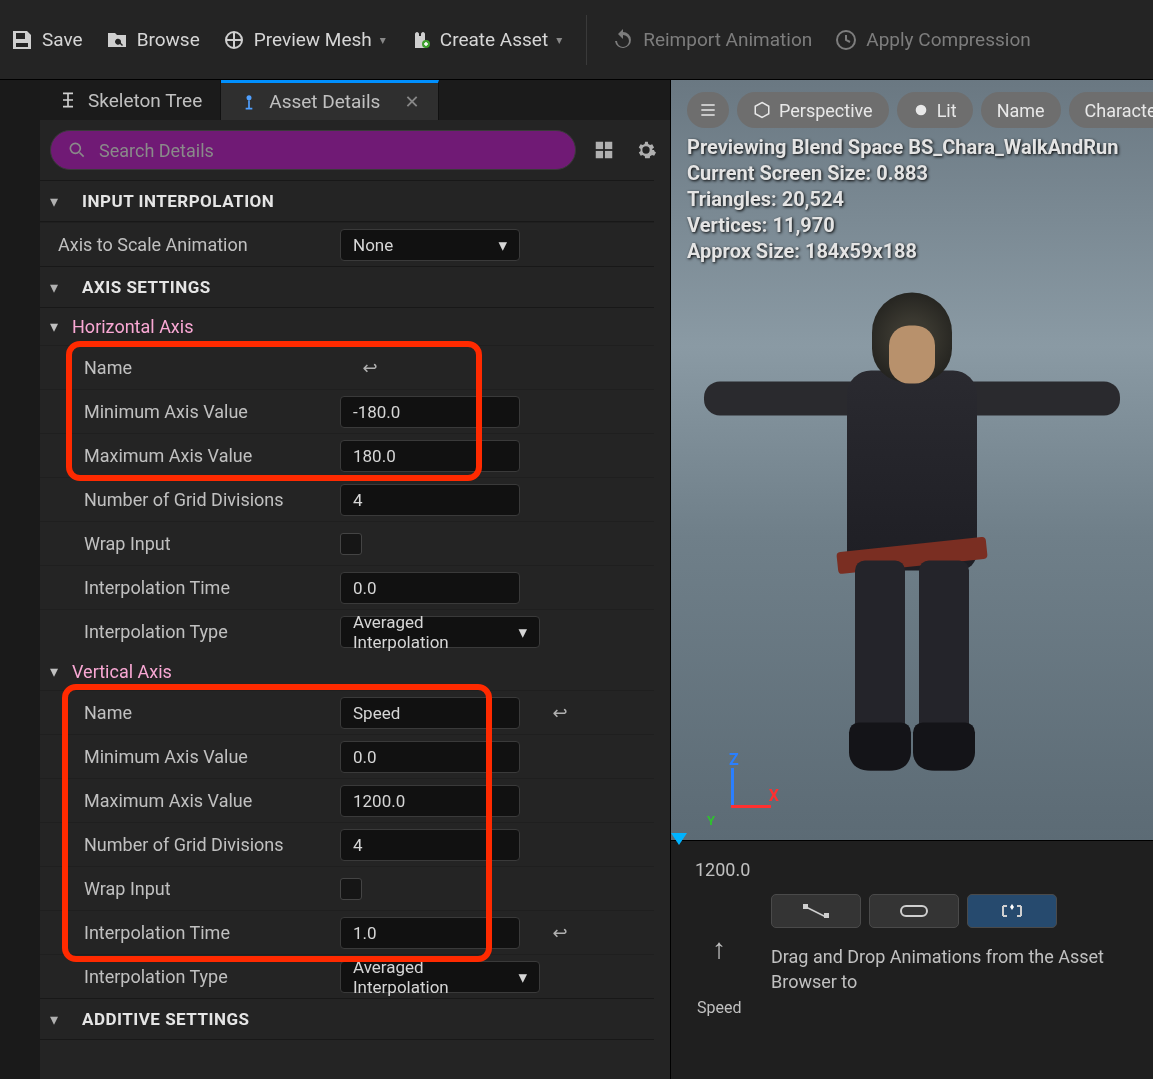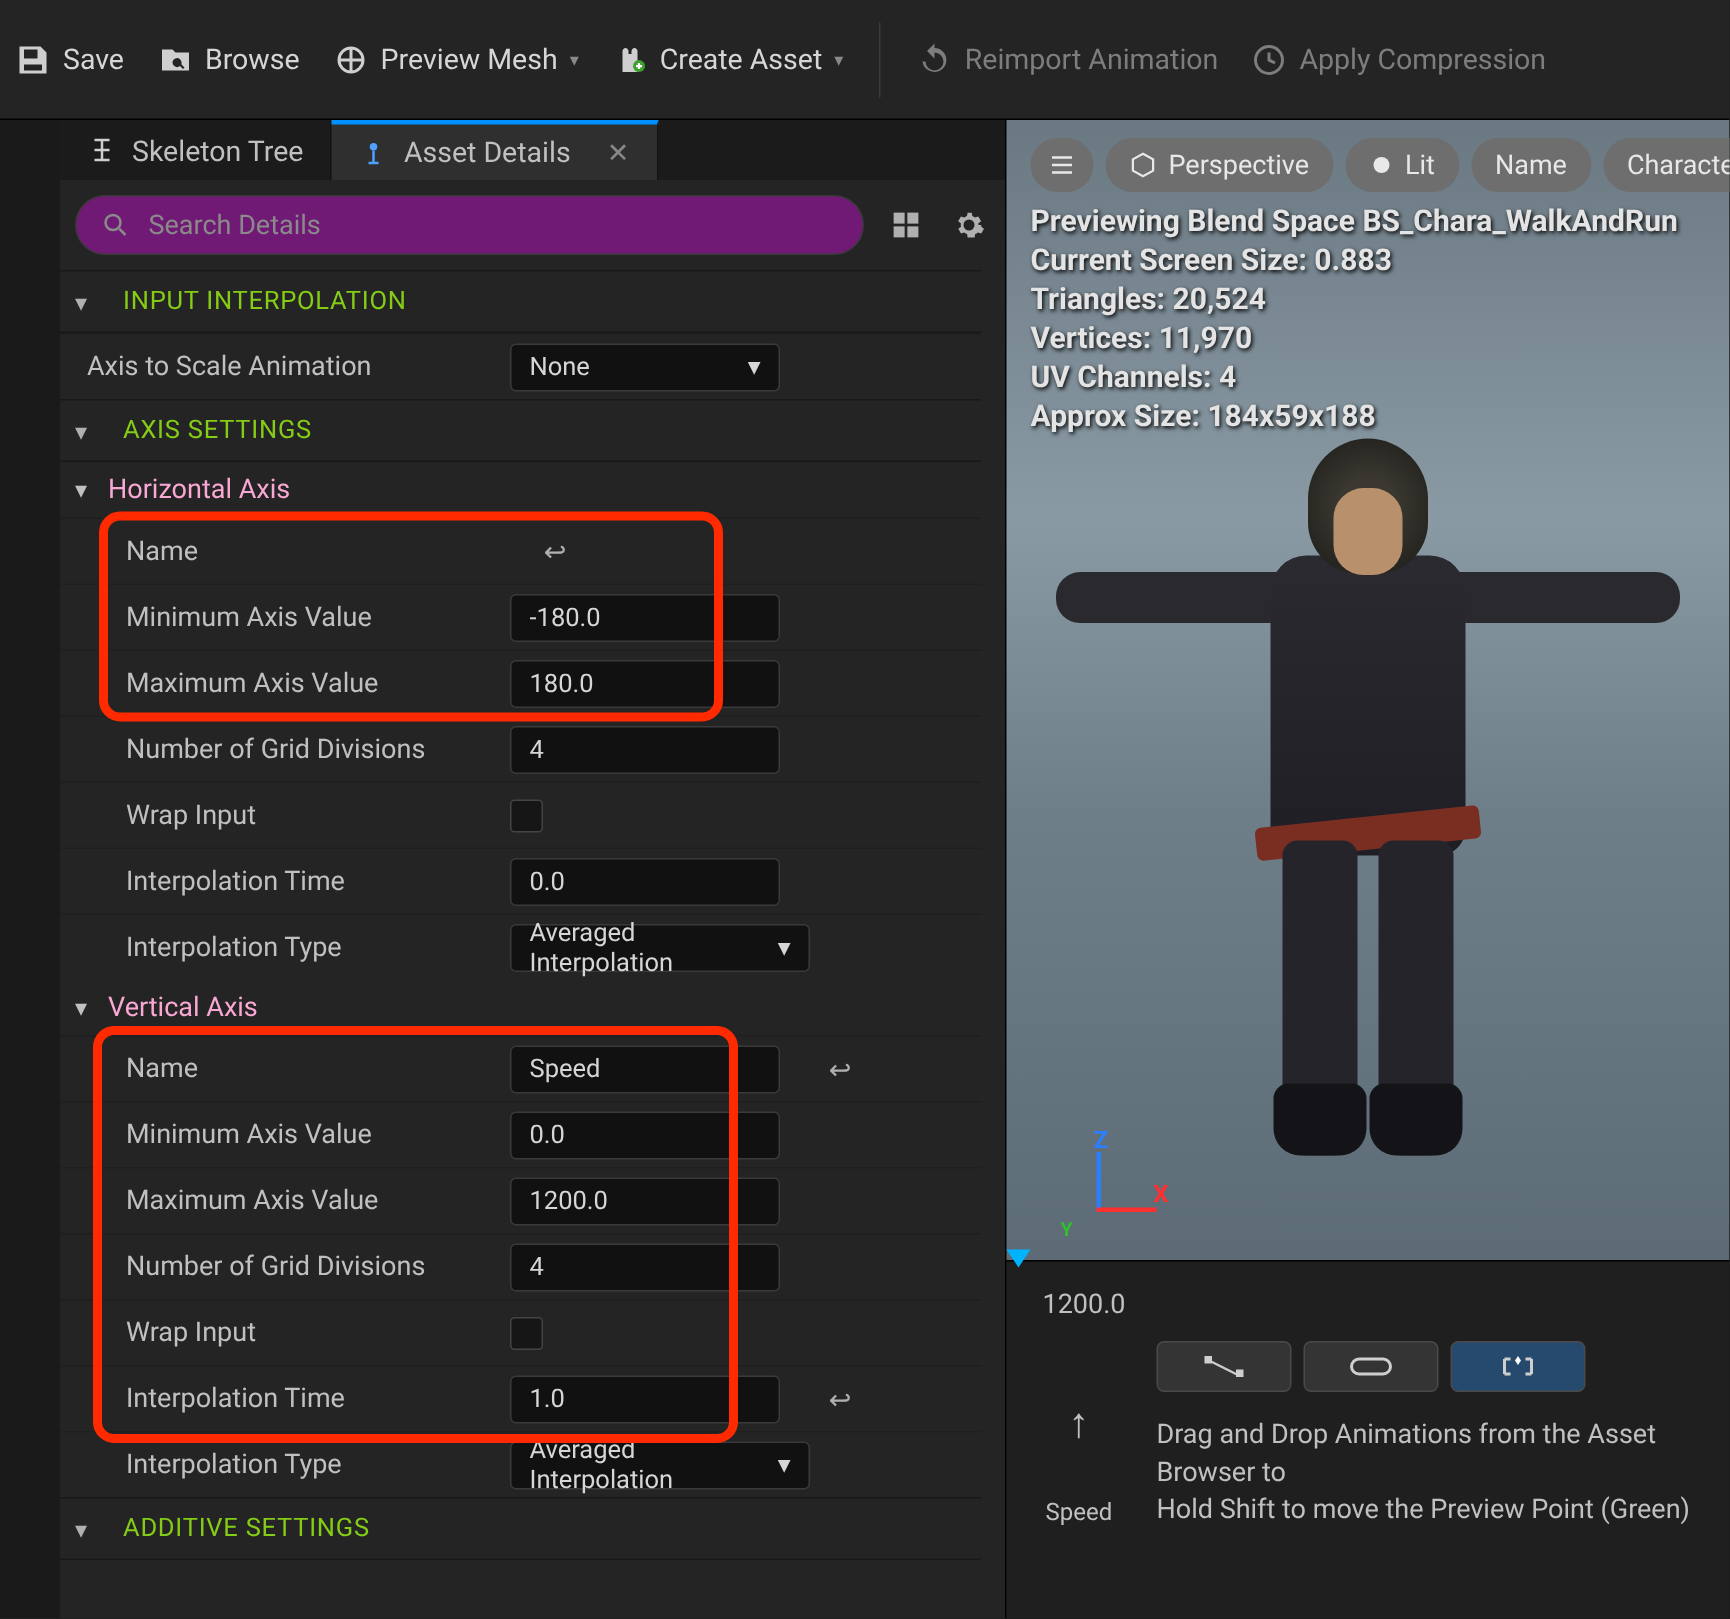--- a/index.html
+++ b/index.html
@@ -28,21 +28,21 @@
 .search-box input::placeholder { color: #8a8a8a; }
 .icon-btn { width: 28px; height: 28px; display: flex; align-items: center; justify-content: center; cursor: pointer; color: #b0b0b0; }
 
 .details-scroll { flex: 1; overflow-y: auto; padding-right: 16px; }
 .details-scroll::-webkit-scrollbar { width: 14px; }
 .details-scroll::-webkit-scrollbar-track { background: #1a1a1a; }
 .details-scroll::-webkit-scrollbar-thumb { background: #4a4a4a; border-radius: 6px; }
 
 .section-header { display: flex; align-items: center; gap: 14px; padding: 10px 10px; border-top: 1px solid #181818; border-bottom: 1px solid #181818; }
 .section-header .caret { width: 18px; color: #b0b0b0; }
-.section-header .section-title { font-size: 17px; font-weight: 400; letter-spacing: 0.5px; color: #84cc16; }
+.section-header .section-title { font-size: 17px; font-weight: 700; letter-spacing: 0.5px; color: #e5e5e5; }
 .subheader { display: flex; align-items: center; gap: 14px; padding: 8px 10px; }
 .subheader .subtitle { font-size: 18px; color: #f9a8d4; }
 
 .prop-row { display: flex; align-items: center; height: 44px; border-top: 1px solid #1f1f1f; }
 .prop-row .lbl { width: 300px; padding-left: 44px; font-size: 18px; color: #c0c0c0; }
 .prop-row.indent .lbl { }
 .prop-row .val { width: 190px; }
 .prop-row .reset { width: 60px; display: flex; justify-content: center; color: #b0b0b0; font-size: 18px; }
 
 .text-input, .num-input, .dropdown { background: #111; border: 1px solid #3a3a3a; color: #d6d6d6; font-size: 17px; padding: 5px 12px; border-radius: 4px; width: 180px; height: 32px; }
@@ -332,21 +332,20 @@
       <div class="vp-btn">
             <span>Character</span>
           </div>
     </div>
 
     <div class="vp-stats">
       <div>Previewing Blend Space BS_Chara_WalkAndRun</div>
       <div><span class="key">Current Screen Size:</span> <span class="val">0.883</span></div>
       <div><span class="key">Triangles:</span> <span class="val">20,524</span></div>
       <div><span class="key">Vertices:</span> <span class="val">11,970</span></div>
-      <div><span class="key">UV Channels:</span> <span class="val">4</span></div>
       <div><span class="key">Approx Size:</span> <span class="val">184x59x188</span></div>
     </div>
 
     <div class="char-figure">
       <div class="char-arm left"></div>
       <div class="char-arm right"></div>
       <div class="char-torso"></div>
       <div class="char-head"></div>
       <div class="char-face"></div>
       <div class="char-belt"></div>
@@ -385,21 +384,20 @@
           </div>
       <div class="gbtn active">
             <svg width="30" height="18" viewBox="0 0 30 18">
               <path d="M6 4v10M24 4v10M6 4h4M6 14h4M20 4h4M20 14h4" stroke="#cfcfcf" stroke-width="2"></path>
               <path d="M15 2l2 3-2 3-2-3z" fill="#fff"></path>
             </svg>
           </div>
     </div>
     <div class="hint">
       <div>Drag and Drop Animations from the Asset Browser to</div>
-      <div>Hold Shift to move the Preview Point (Green)</div>
     </div>
     <div class="speed-arrow">
       <span class="arr">↑</span>
       <div style="height:40px"></div>
       <span>Speed</span>
     </div>
   </div>
 </div>
 
 </div>

